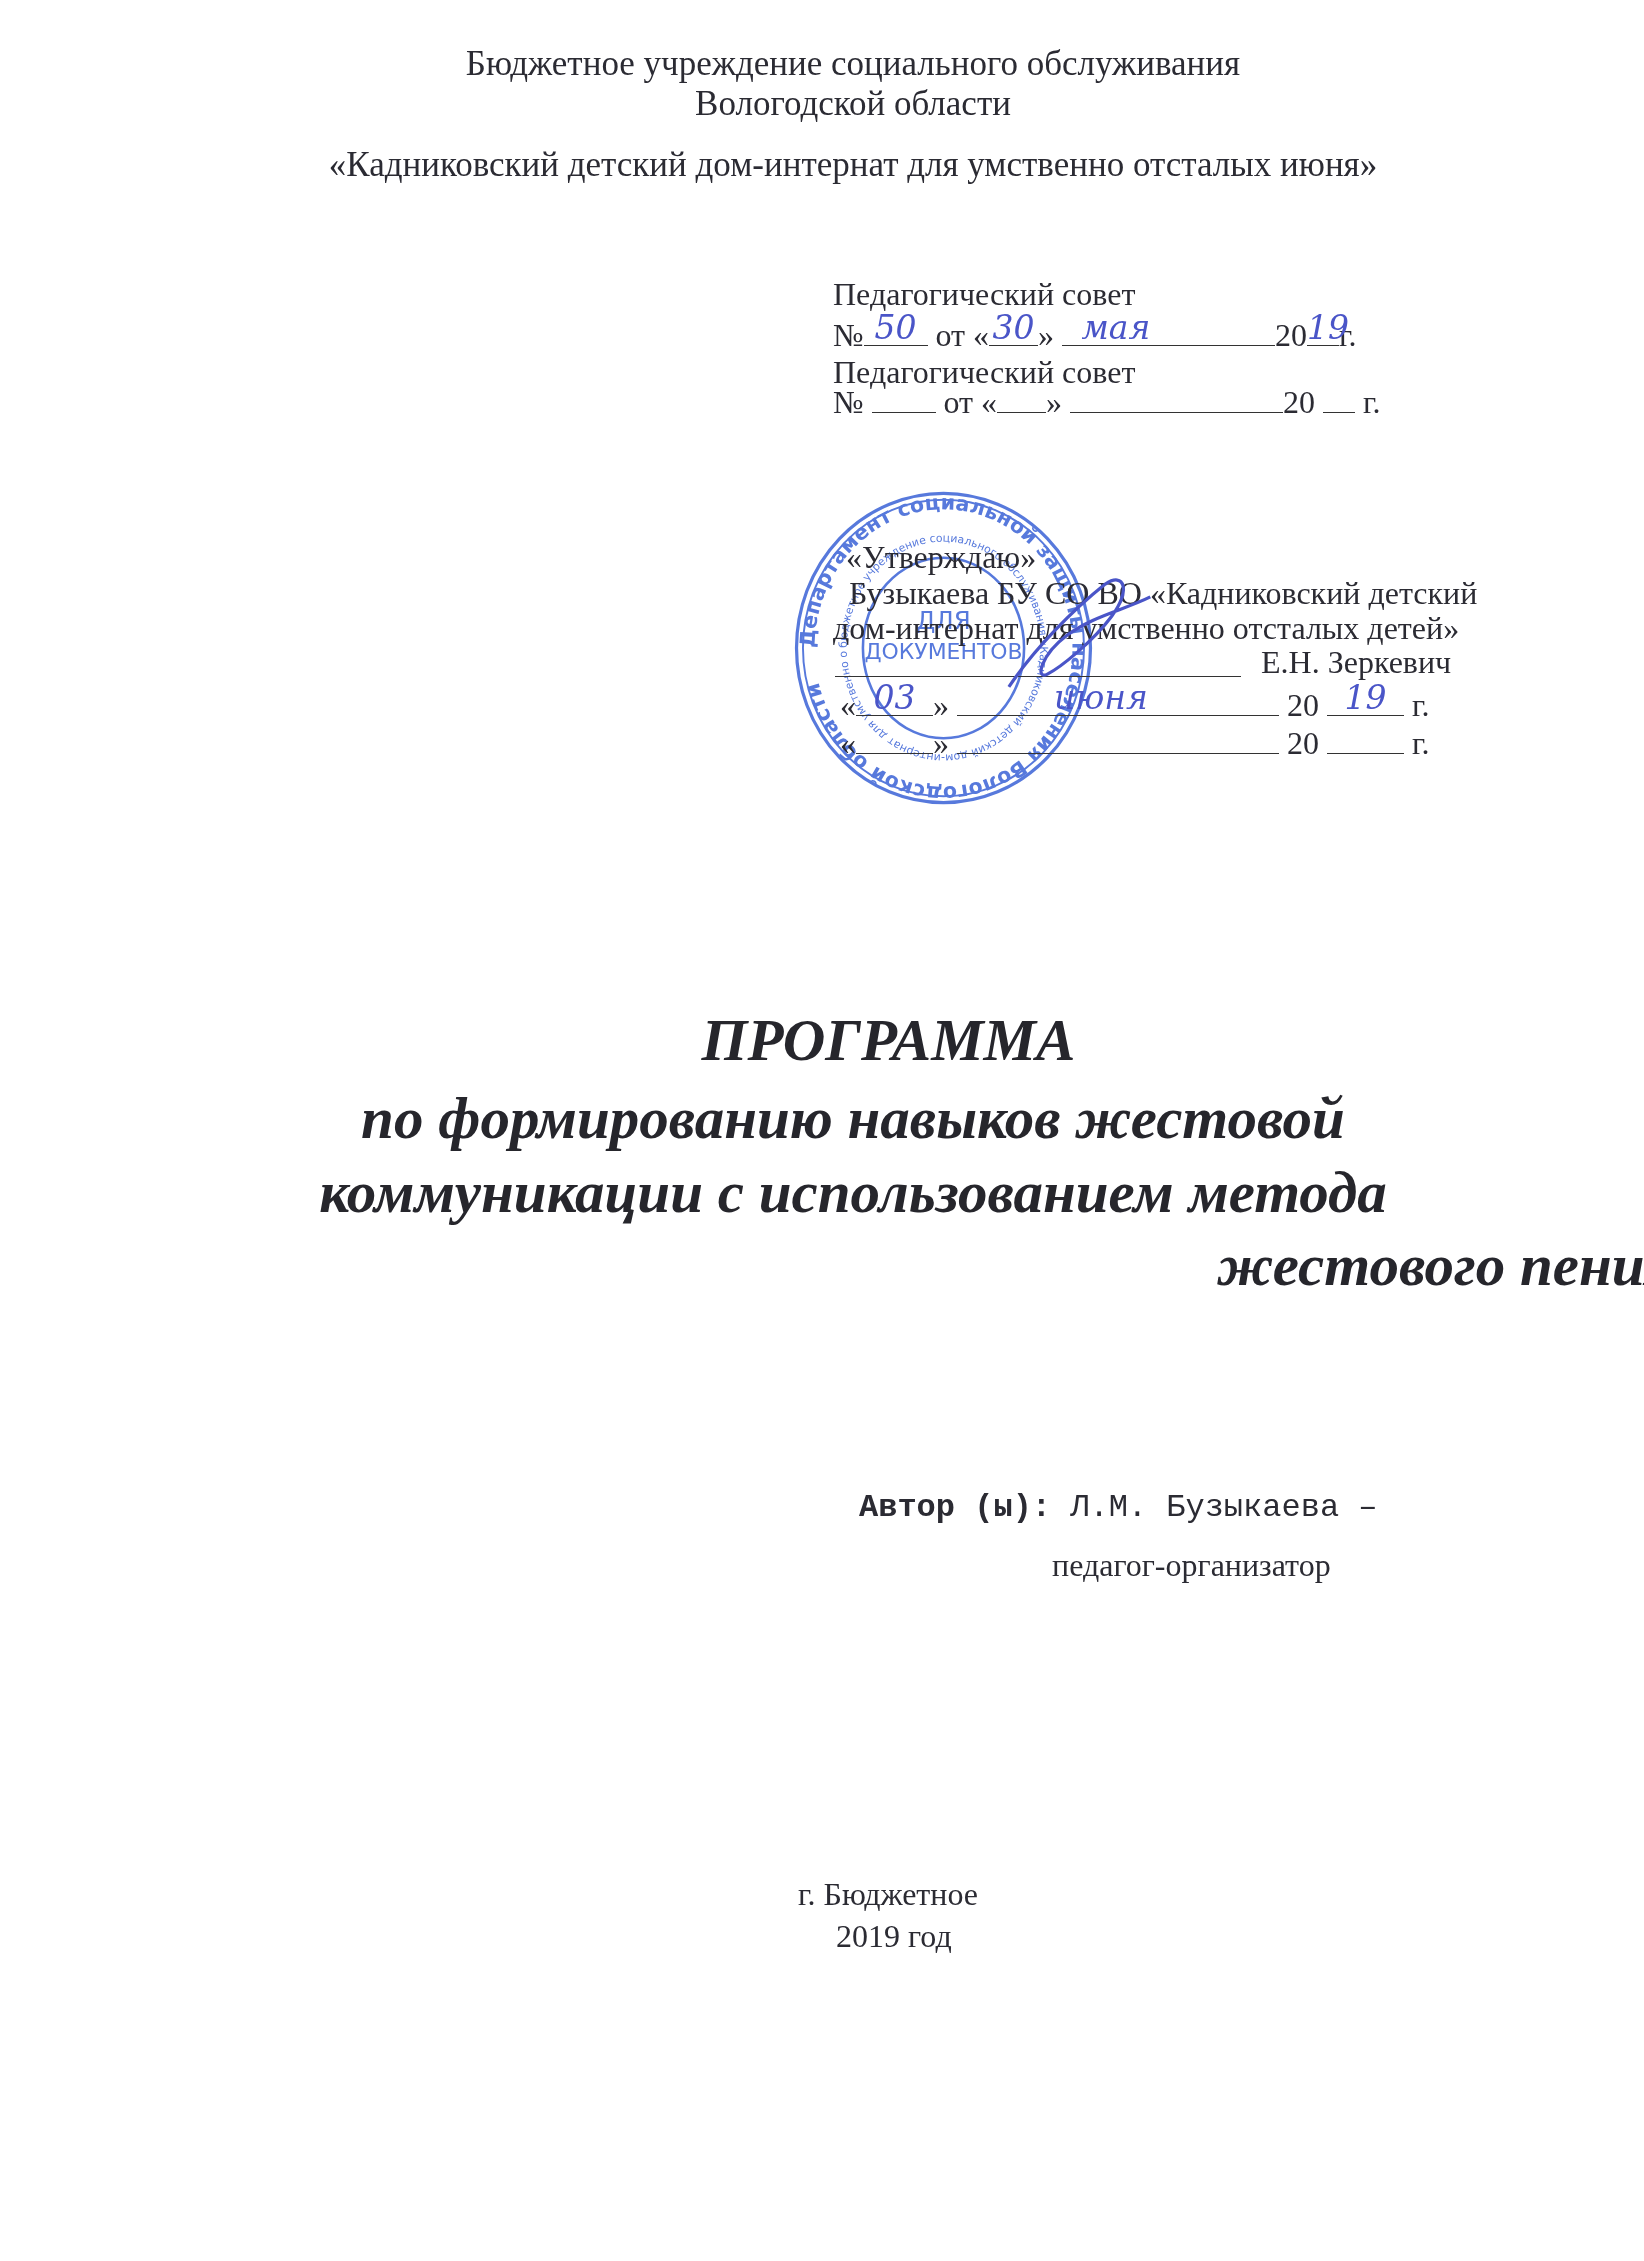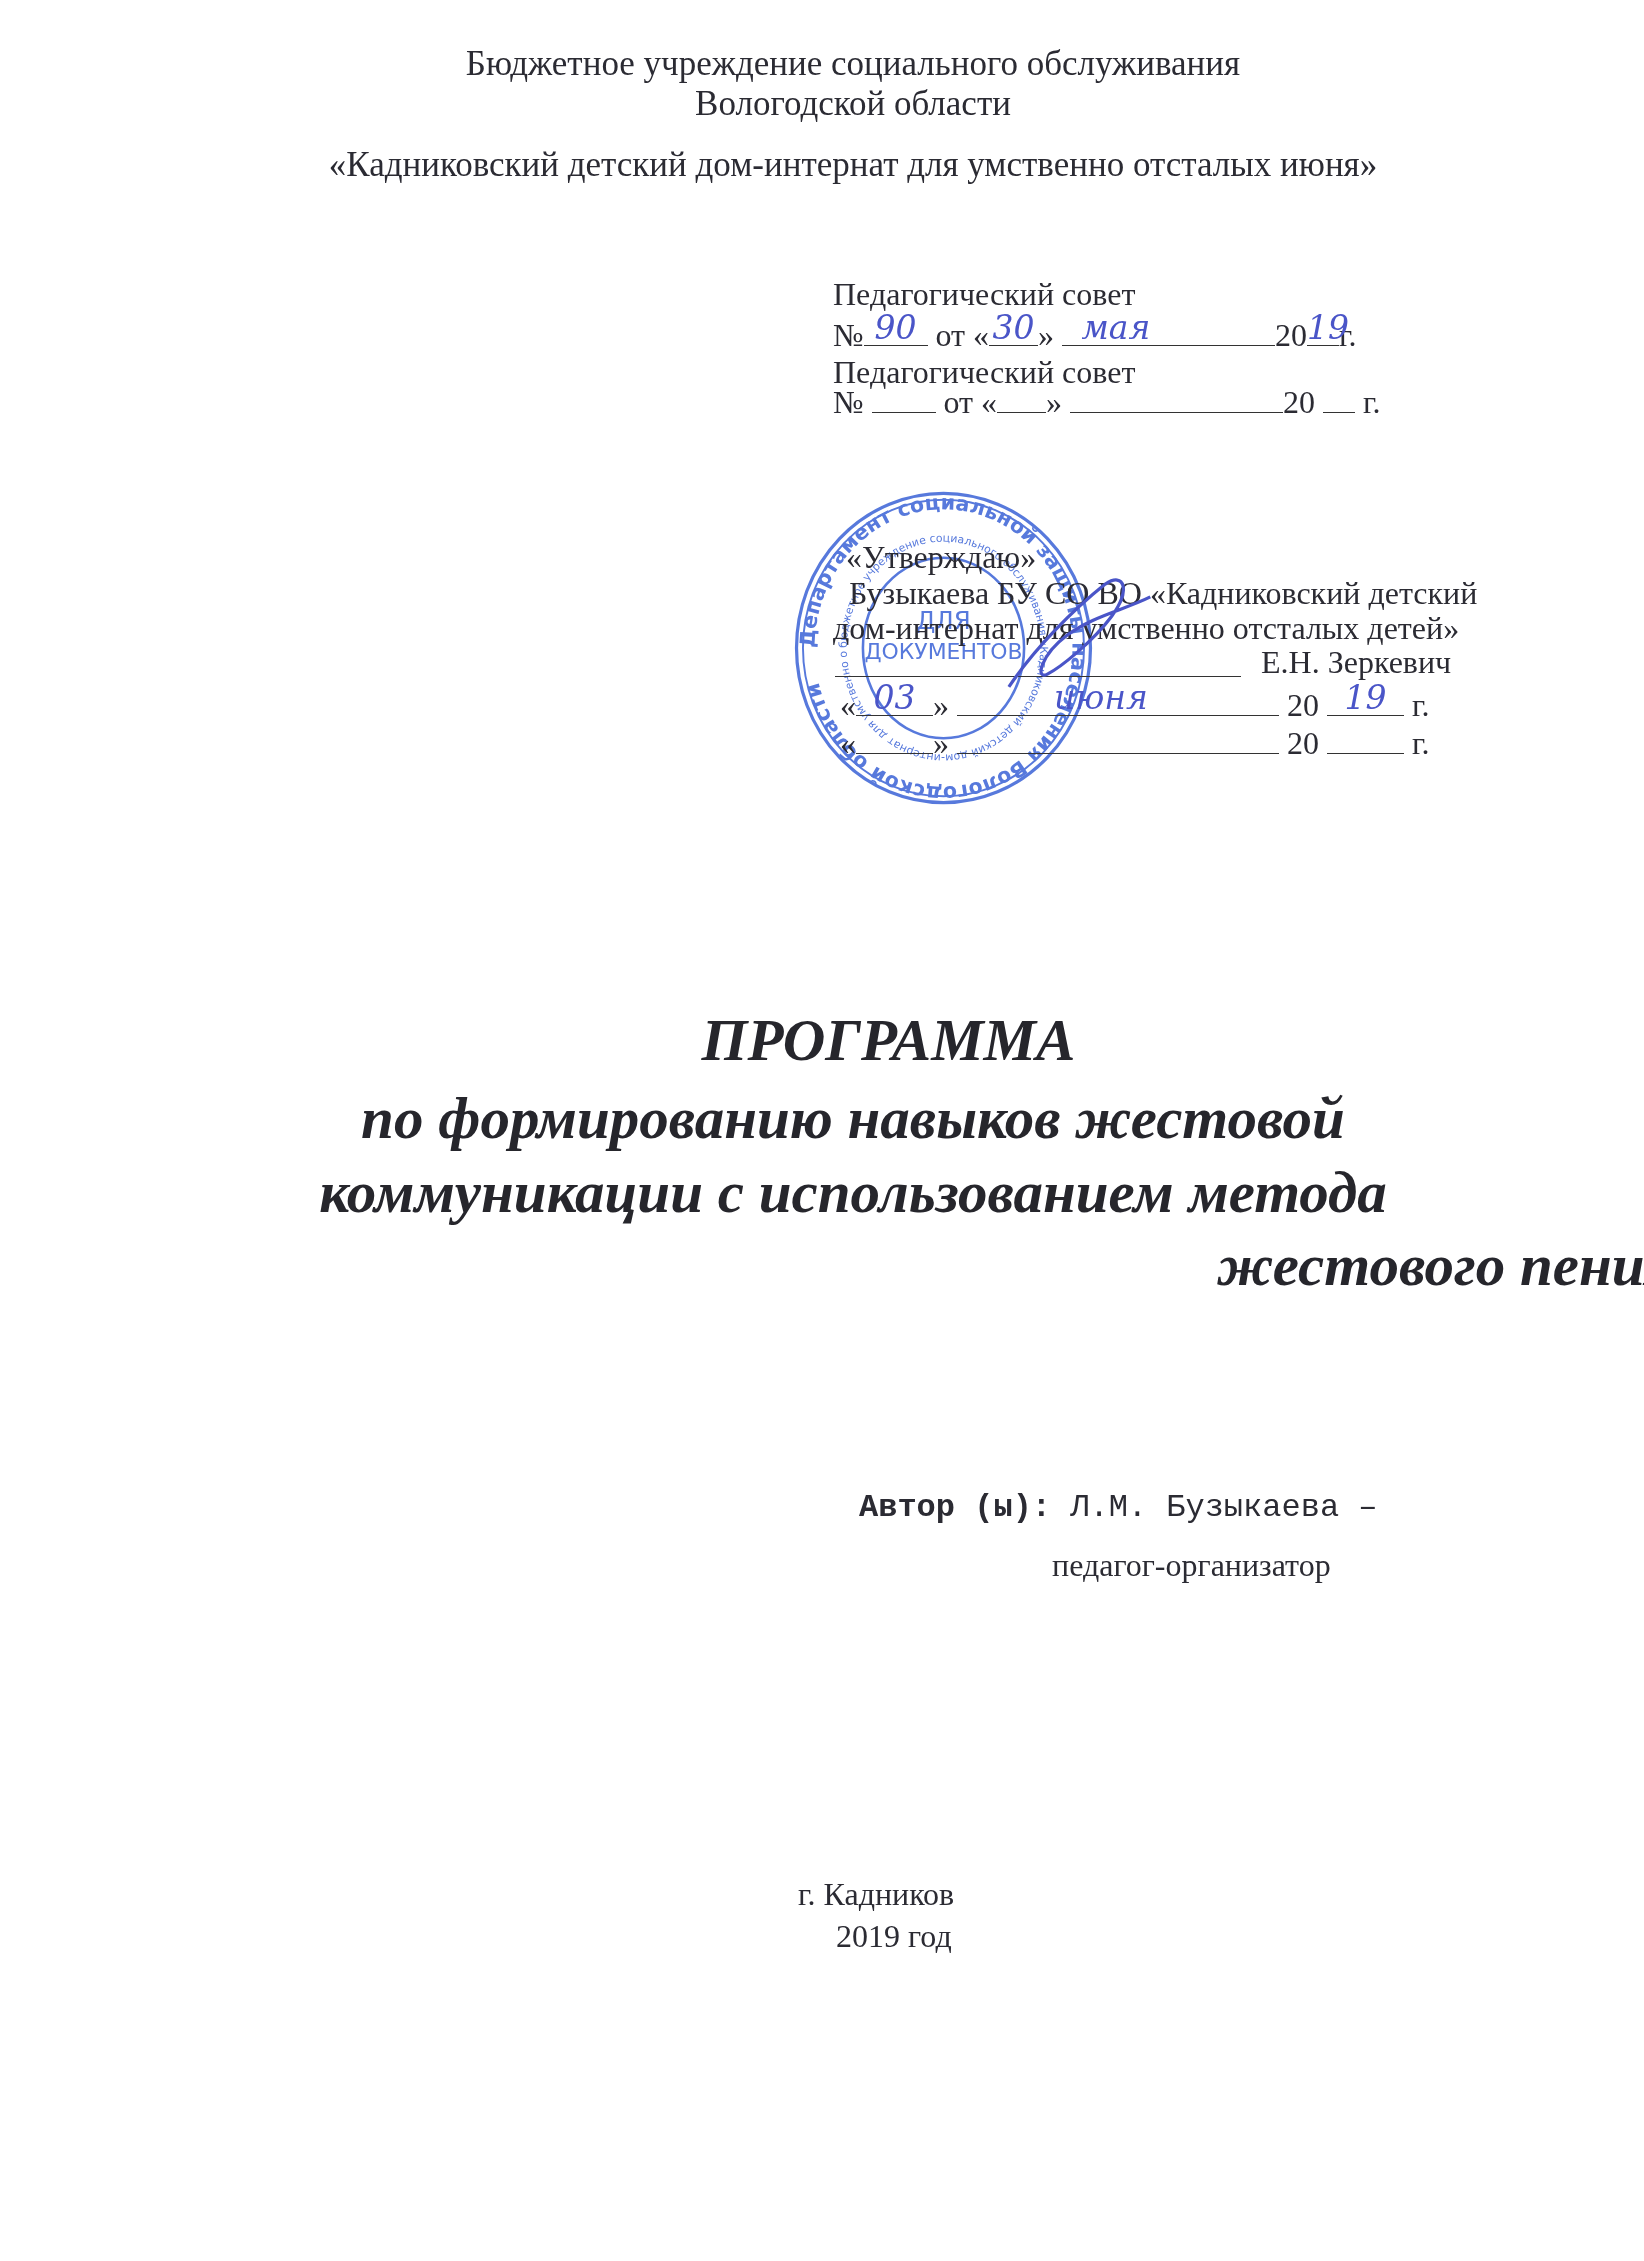--- a/index.html
+++ b/index.html
@@ -18,21 +18,21 @@
 </style>
 </head>
 <body>
 
 <div class="abs hdr" style="top:46px;">Бюджетное учреждение социального обслуживания</div>
 <div class="abs hdr" style="top:86px;">Вологодской области</div>
 <div class="abs hdr" style="top:147px;">«Кадниковский детский дом-интернат для умственно отсталых июня»</div>
 
 <div class="abs blk" style="left:802px; top:278px;">Педагогический совет</div>
 <div class="abs blk" style="left:802px; top:317px;">
-  <span>№</span><span class="uline" style="width:64px;"><span class="hand">90</span></span>
+  <span>№</span><span class="uline" style="width:64px;"><span class="hand">50</span></span>
   <span>от «</span><span class="uline" style="width:49px;"><span class="hand">30</span></span><span>»</span>
   <span class="uline" style="width:213px;"><span class="hand" style="text-align:left; padding-left:19.3px;">мая</span></span><span>20</span><span class="uline" style="width:32px;"><span class="hand">19</span></span><span>г.</span>
 </div>
 
 <div class="abs blk" style="left:802px; top:356px;">Педагогический совет</div>
 <div class="abs blk" style="left:802px; top:384px;">
   <span>№</span>
   <span class="uline" style="width:64px;"></span>
   <span>от «</span><span class="uline" style="width:49px;"></span><span>»</span>
   <span class="uline" style="width:213px;"></span><span>20</span>
@@ -89,15 +89,15 @@
 <div class="abs title" style="top:1089px;">по формированию навыков жестовой</div>
 <div class="abs title" style="top:1163px;">коммуникации с использованием метода</div>
 <div class="abs title" style="top:1236px;text-align:right;">жестового пения</div>
 
 <div class="abs blk" style="left:828px; top:1492px;font-family:Liberation Mono, monospace;">
   <span style="font-weight:bold;">Автор (ы):</span>
   <span>Л.М. Бузыкаева –</span>
 </div>
 <div class="abs blk" style="left:1021px; top:1549px;">педагог-организатор</div>
 
-<div class="abs blk" style="left:767px; top:1878px;">г. Кадников</div>
+<div class="abs blk" style="left:767px; top:1878px;">г. Бюджетное</div>
 <div class="abs blk" style="left:805px; top:1920px;">2019 год</div>
 
 
 </body></html>

